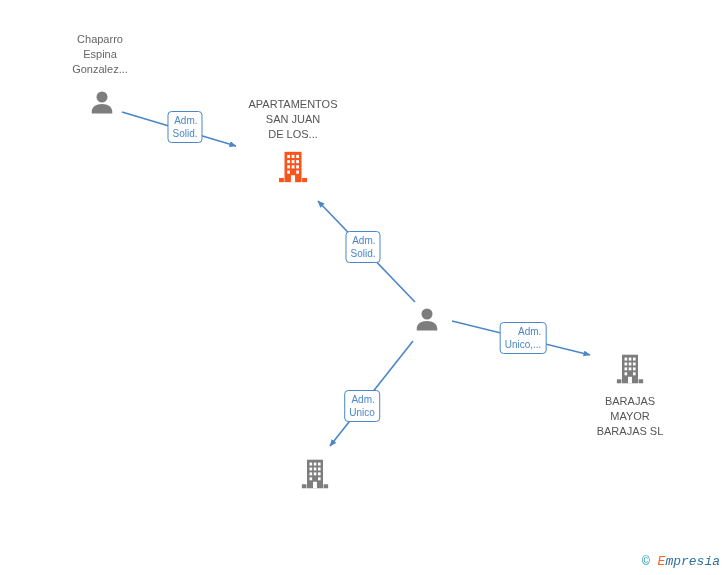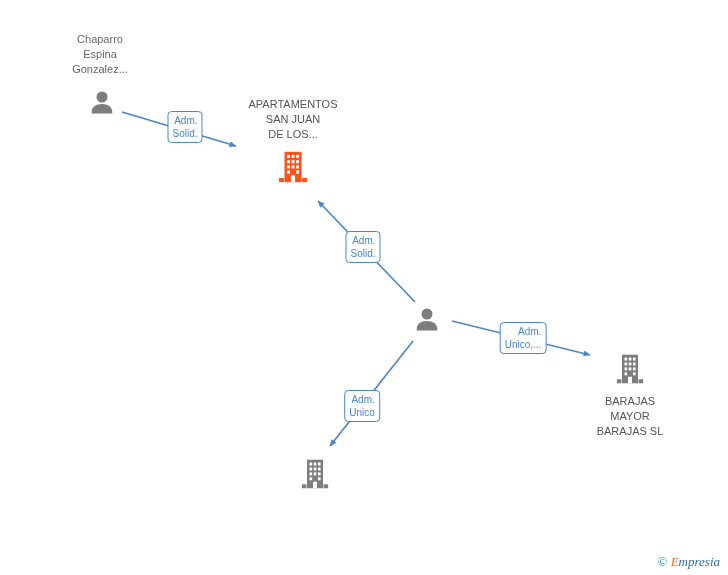--- a/index.html
+++ b/index.html
@@ -33,21 +33,21 @@
     background:#ffffff;
     border:1px solid var(--blue,#4a86c8);
     border-radius:4px;
     color:var(--blue,#4a86c8);
     font-size:10px;line-height:13px;
     padding:2px 4px;text-align:right;white-space:nowrap;
   }
 
   .watermark{
     position:absolute;right:8px;bottom:5px;
-    font-family:Liberation Serif, serif;
+    font-family:Liberation Mono, monospace;
     font-size:13px;font-style:italic;line-height:16px;
     cursor:pointer;white-space:nowrap;
   }
   .watermark .copy{color:#1899b4;font-style:normal;}
   .watermark .brand-first{color:#f26522;}
   .watermark .brand-rest{color:#2f6f9f;}
 </style>
 </head>
 <body>
 

